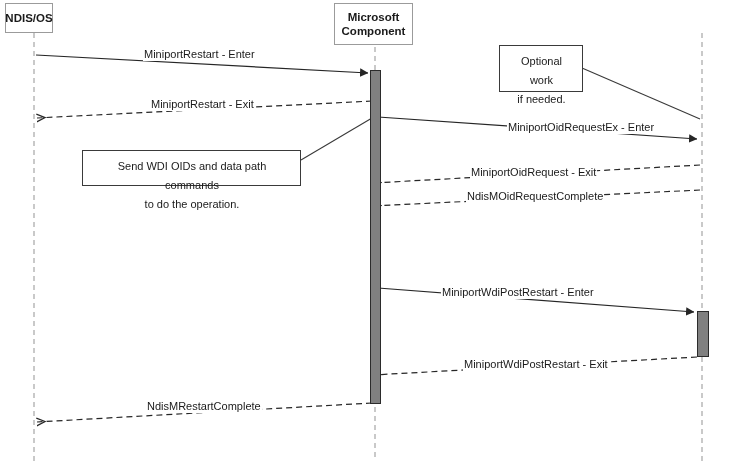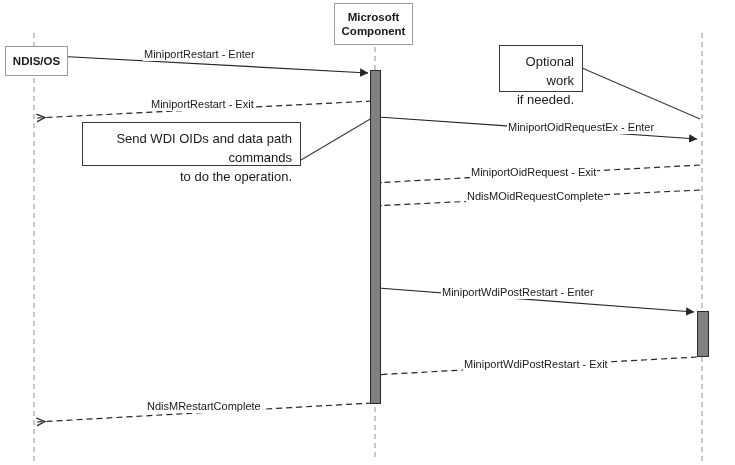--- a/index.html
+++ b/index.html
@@ -37,25 +37,25 @@
     font-weight: bold;
     color: #1a1a1a;
     line-height: 14px;
     text-align: center;
   }
   .note-box {
     position: absolute;
     box-sizing: border-box;
     border: 1px solid #3a3a3a;
     background: #ffffff;
-    font-size: 13px;
+    font-size: 11px;
     color: #1a1a1a;
     line-height: 19px;
     padding: 6px 8px 6px 9px;
-    text-align: right;
+    text-align: center;
   }
   .msg-label {
     position: absolute;
     font-size: 11px;
     color: #1a1a1a;
     white-space: nowrap;
     background: #ffffff;
     padding: 0 1px;
     line-height: 13px;
   }
@@ -102,36 +102,36 @@
     <line x1="378" y1="288" x2="694" y2="312" stroke="#262626" stroke-width="1.2" marker-end="url(#arrowFilled)"></line>
 
     <line x1="697" y1="357" x2="373" y2="375" stroke="#262626" stroke-width="1.2" stroke-dasharray="6,4" marker-end="url(#arrowOpen)"></line>
 
     <line x1="372" y1="403" x2="37" y2="422" stroke="#262626" stroke-width="1.2" stroke-dasharray="6,4" marker-end="url(#arrowOpen)"></line>
   </svg>
 
   <div class="act-bar" style="left:370px; top:70px; width:11px; height:334px;"></div>
   <div class="act-bar" style="left:697px; top:311px; width:12px; height:46px;"></div>
 
-  <div class="lifeline-box" style="left:5px; top:3px; width:63px; height:30px;margin-top:43px;">
+  <div class="lifeline-box" style="left:5px; top:3px; width:48px; height:30px;">
     <span>NDIS/OS</span>
   </div>
 
   <div class="lifeline-box" style="left:334px; top:3px; width:79px; height:42px;">
     <span>Microsoft</span>
     <span>Component</span>
   </div>
 
 
   <div class="note-box" style="left:499px; top:45px; width:84px; height:47px;">
     <div>Optional work</div>
     <div>if needed.</div>
   </div>
 
-  <div class="note-box" style="left:82px; top:122px; width:219px; height:44px;">
+  <div class="note-box" style="left:82px; top:150px; width:219px; height:36px;">
     <div>Send WDI OIDs and data path commands</div>
     <div>to do the operation.</div>
   </div>
 
   <div class="msg-label" style="left:143px; top:48px;">MiniportRestart - Enter</div>
 
   <div class="msg-label" style="left:150px; top:98px;">MiniportRestart - Exit</div>
 
   <div class="msg-label" style="left:459px; top:121px;margin-left:48px;">MiniportOidRequestEx - Enter</div>
 

